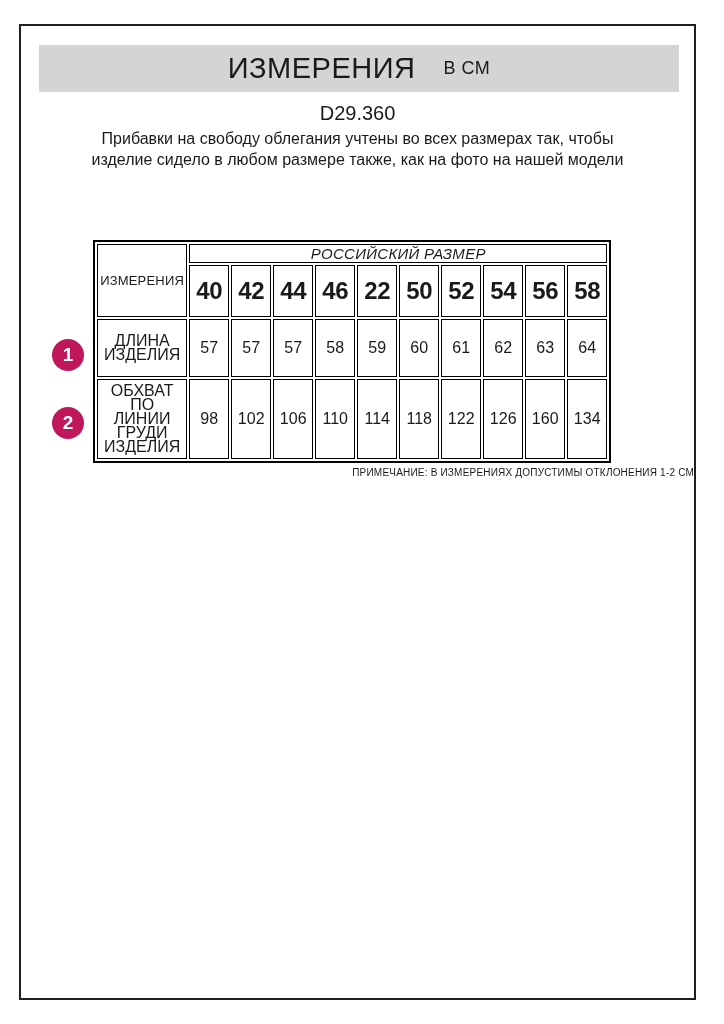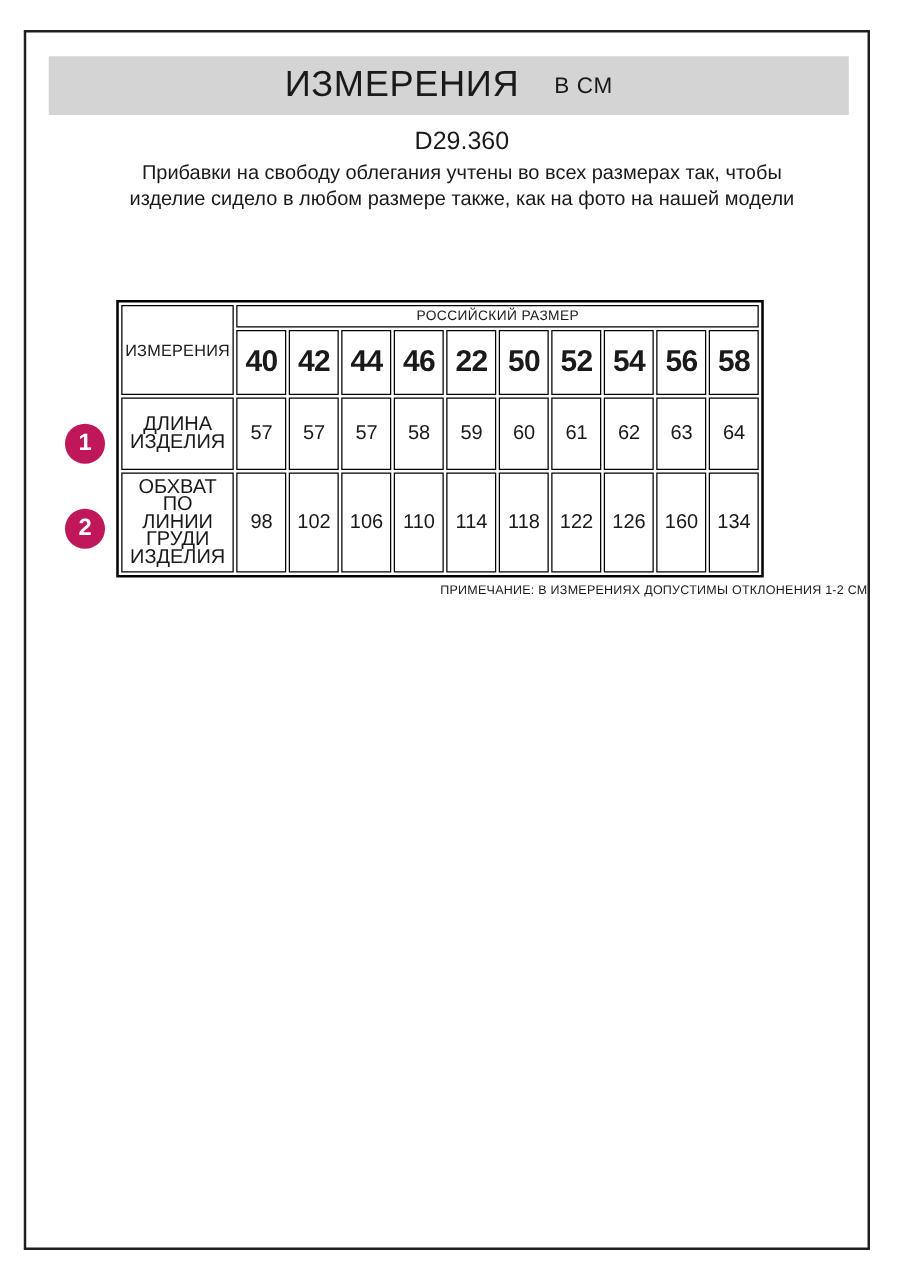--- a/index.html
+++ b/index.html
@@ -28,21 +28,21 @@
     display: flex;
     align-items: center;
     justify-content: center;
   }
   .title-word1 { font-size: 29px; font-weight: 400; letter-spacing: 0.5px; }
   .title-word2 { font-size: 29px; font-weight: 700; margin-left: 20px; letter-spacing: 0.5px; }
   .title-unit  { font-size: 18px; font-weight: 400; margin-left: 28px; letter-spacing: 0.5px; }
 
   .header-text {
     position: absolute;
-    left: 12px; top: 76px;
+    left: 0; top: 76px;
     width: 100%;
     text-align: center;
   }
   .product-code { font-size: 20px; font-weight: 400; margin-bottom: 3px; }
   .fit-description {
     font-size: 16px;
     line-height: 21px;
     max-width: 575px;
     margin: 0 auto;
   }
@@ -63,22 +63,23 @@
     vertical-align: middle;
     background: #fff;
   }
   td.corner-cell {
     width: 84px;
     font-size: 13px;
     letter-spacing: 0.2px;
   }
   td.group-cell {
     height: 18px;
-    font-size: 11px;
+    font-size: 15px;
     letter-spacing: 0.3px;
+    font-style: italic;
   }
   td.size-cell {
     width: 40px; height: 52px;
     font-size: 24px;
     font-weight: 700;
     letter-spacing: -0.5px;
   }
   td.label-cell {
     font-size: 16px;
     line-height: 14px;

